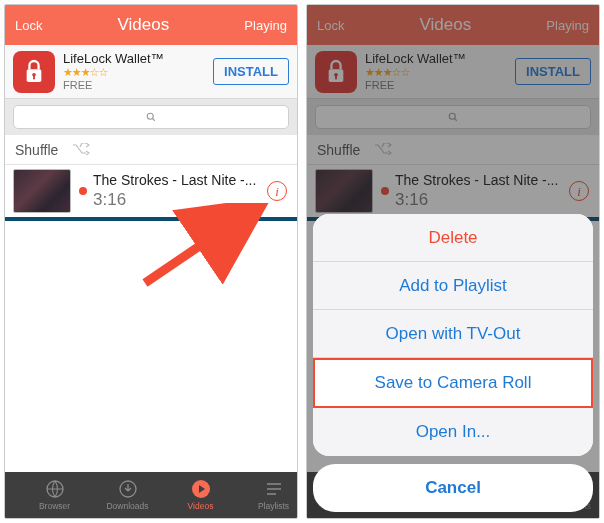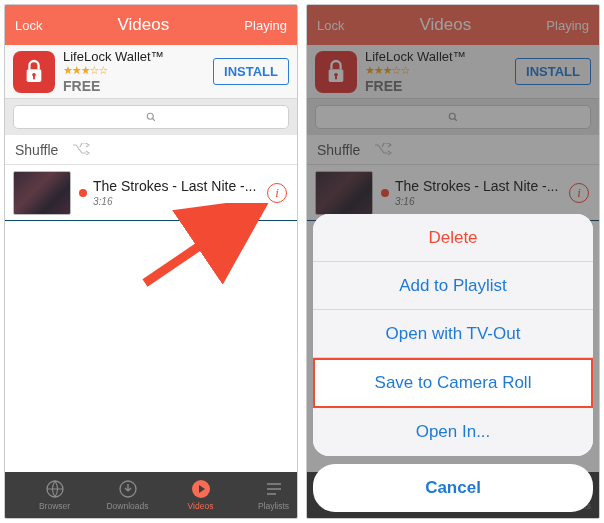--- a/index.html
+++ b/index.html
@@ -54,21 +54,21 @@
   .ad-icon {
     width: 42px; height: 42px;
     border-radius: 8px;
     background: #dc3a35;
     display: flex; align-items: center; justify-content: center;
   }
   .ad-icon svg { width: 22px; height: 26px; }
   .ad-meta { flex: 1; display: flex; flex-direction: column; line-height: 1.2; }
   .ad-title { font-size: 13px; color: #222; }
   .stars { color: #f5a623; font-size: 11px; letter-spacing: -1px; }
-  .ad-free { font-size: 14px; color: #777; font-weight: bold; }
+  .ad-free { font-size: 11px; color: #777; }
   .install-btn {
     border: 1.5px solid #2b7bd6;
     color: #2b7bd6;
     font-size: 13px;
     font-weight: 600;
     padding: 5px 10px;
     border-radius: 3px;
     background: transparent;
     text-align: center;
   }
@@ -104,34 +104,34 @@
   
   .content-area {
     flex: 1;
     background: #fff;
     position: relative;
   }
   .video-item {
     display: flex;
     align-items: center;
     height: 56px;
-    border-bottom: 1px solid #0c4a6e;
+    border-bottom: 4px solid #0c4a6e;
     padding-right: 10px;
   }
   .thumb {
     width: 58px; height: 44px;
     margin: 0 8px;
     background: linear-gradient(135deg,#3a2b36 0%, #5d3a44 40%, #2b2530 70%, #452c3a 100%);
     border: 1px solid #bbb;
     border-radius: 2px;
   }
   .red-dot { width: 8px; height: 8px; border-radius: 50%; background: #f24a33; margin-right: 6px; }
   .video-meta { flex: 1; display: flex; flex-direction: column; }
   .video-title { font-size: 14px; color: #222; white-space: nowrap; overflow: hidden; text-overflow: ellipsis; }
-  .video-dur { font-size: 10px; color: #777; margin-top: 2px; font-style: italic; }
+  .video-dur { font-size: 17px; color: #777; margin-top: 2px; }
   .info-btn {
     width: 20px; height: 20px; border-radius: 50%;
     border: 1.5px solid #f24a33;
     color: #f24a33;
     display: flex; align-items: center; justify-content: center;
     font-family: Georgia, serif;
     font-style: italic;
     font-size: 13px;
     line-height: 1;
   }

